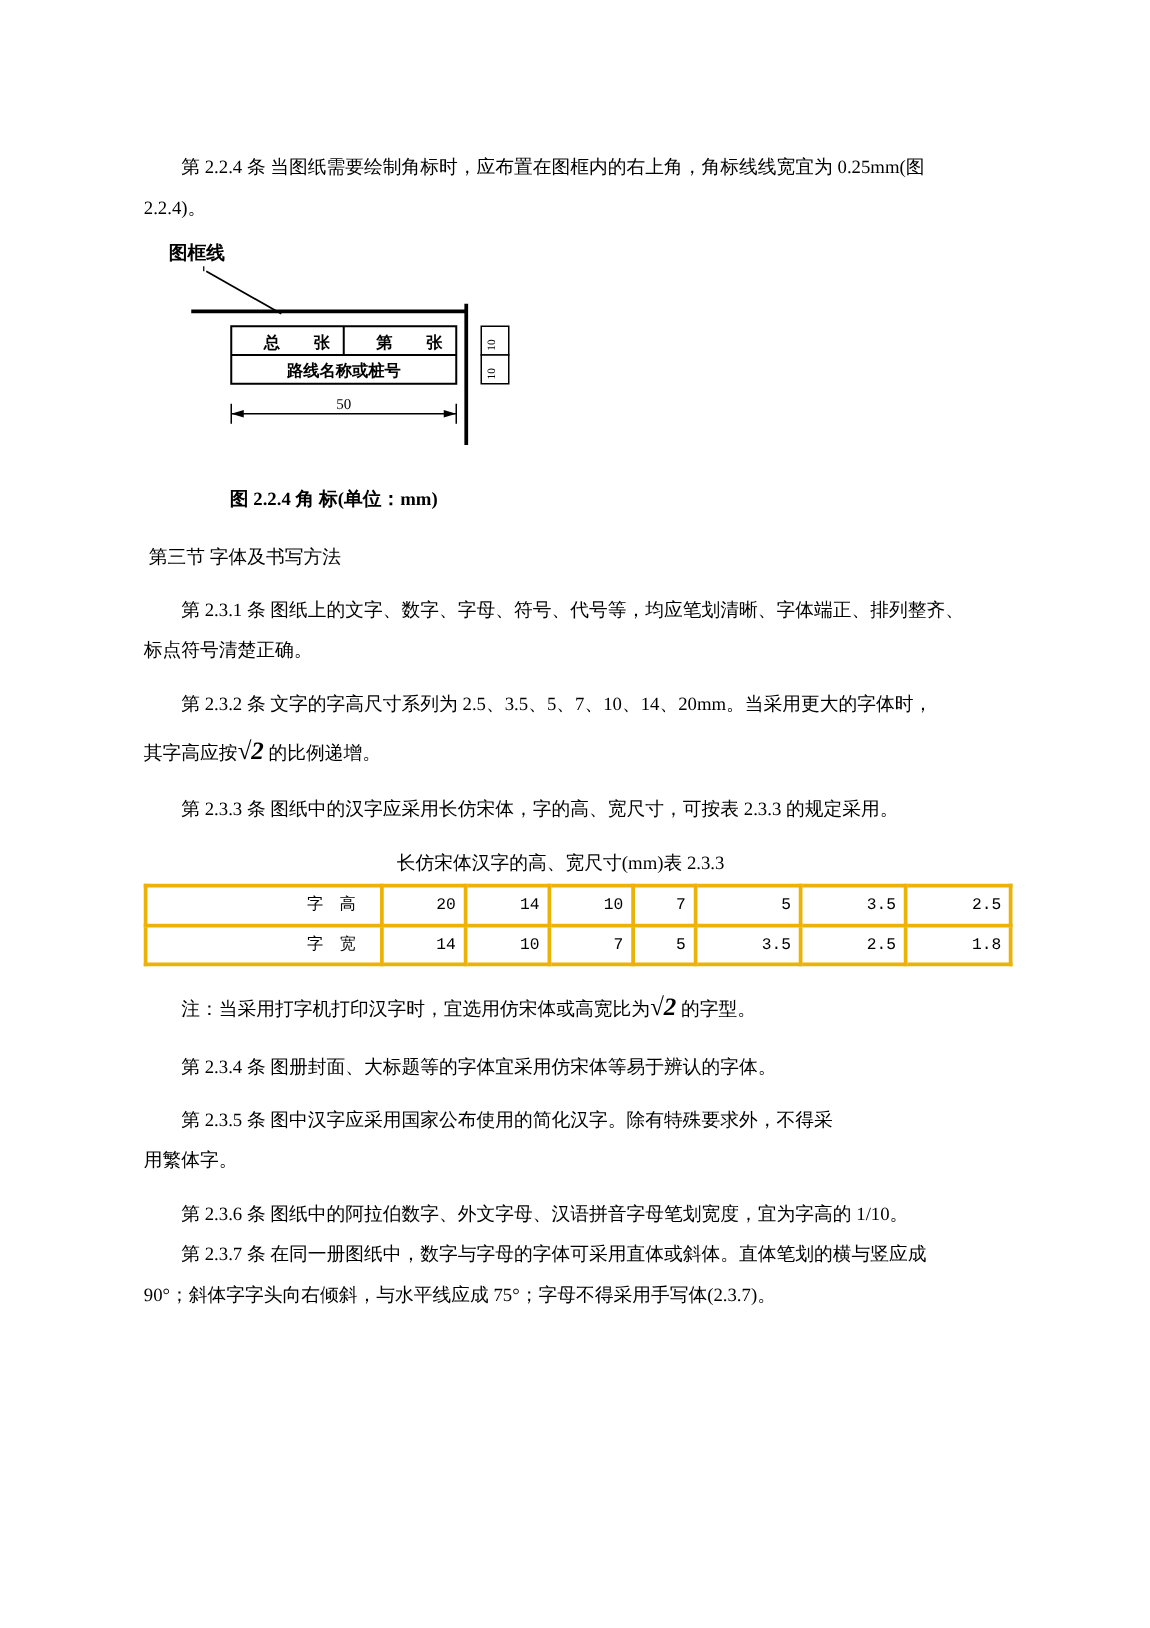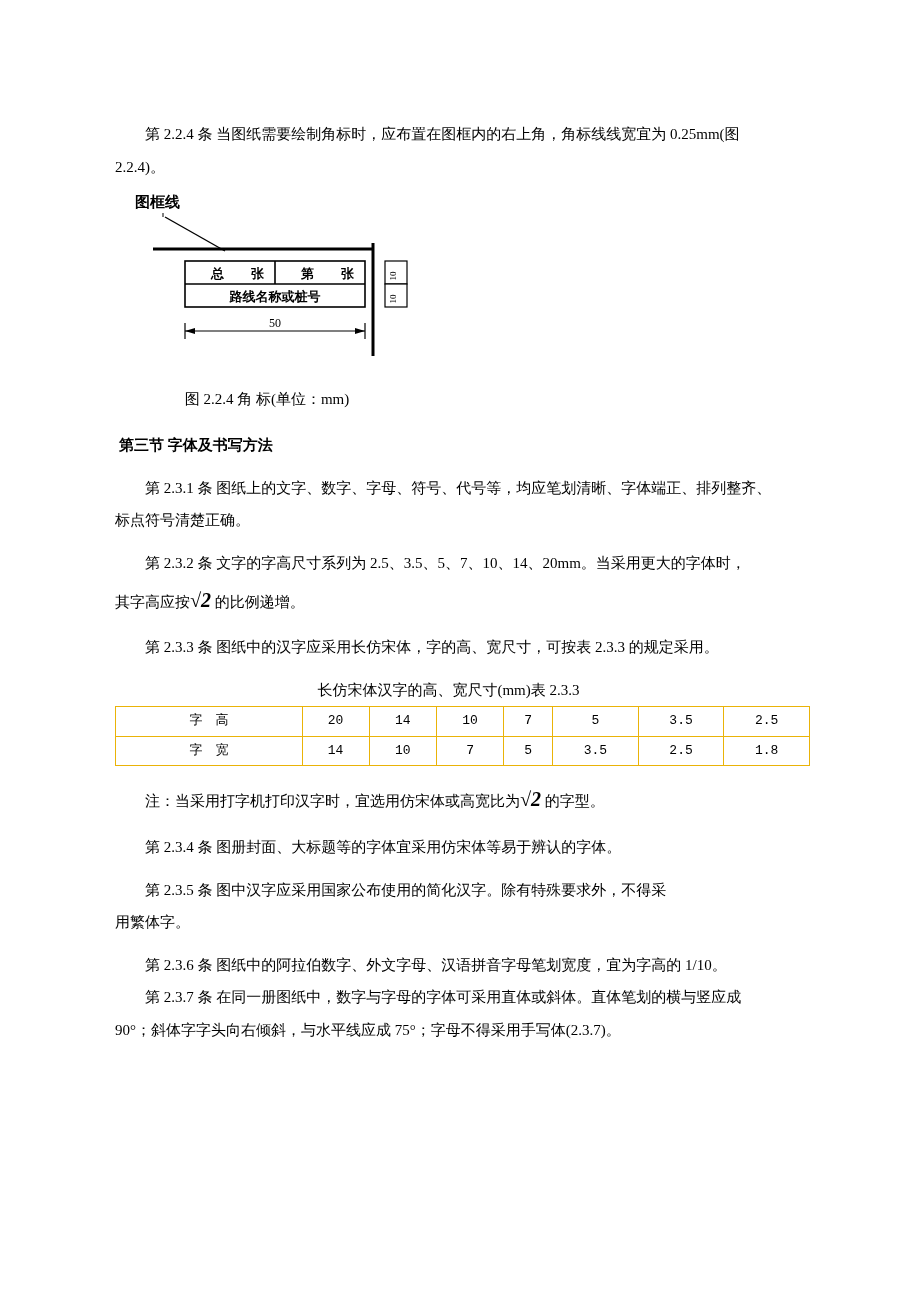--- a/index.html
+++ b/index.html
@@ -15,47 +15,46 @@
     width: 920px;
     padding: 120px 110px 60px 115px;
     box-sizing: border-box;
   }
   .para {
     text-indent: 2em;
     margin: 0 0 4px 0;
   }
   .sec-title {
     margin: 18px 0 6px 4px;
-    font-weight: bold;
   }
   .fig-wrap {
     margin: 10px 0 12px 0;
     width: 300px;
     text-align: center;
   }
   .fig-caption {
     margin: 14px 0 6px 4px;
-    font-weight: 400;
+    font-weight: 700;
   }
   .table-heading {
     display: flex;
     justify-content: center;
     margin: 14px 0 2px 2px;
     padding-right: 30px;
   }
   table.data {
     border-collapse: collapse;
     width: 100%;
     font-family: "SimSun", "Courier New", monospace;
     font-size: 13px;
   }
   table.data td, table.data th {
-    border: 1px solid #eab308;
+    border: 3px solid #eab308;
     padding: 2px 6px;
-    text-align: center;
+    text-align: right;
     white-space: nowrap;
   }
   table.data td:first-child {
     letter-spacing: 1em;
     padding-left: 1.5em;
   }
   .sqrt {
     font-family: "Times New Roman", serif;
     font-style: italic;
     font-weight: 700;

